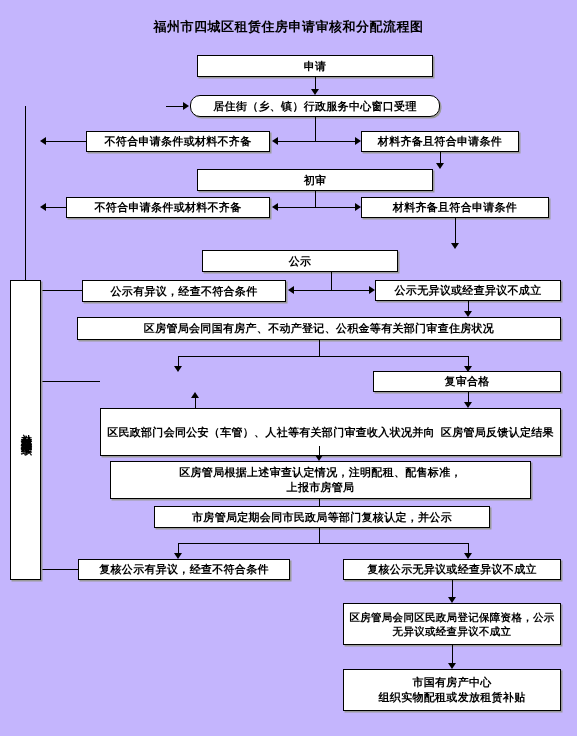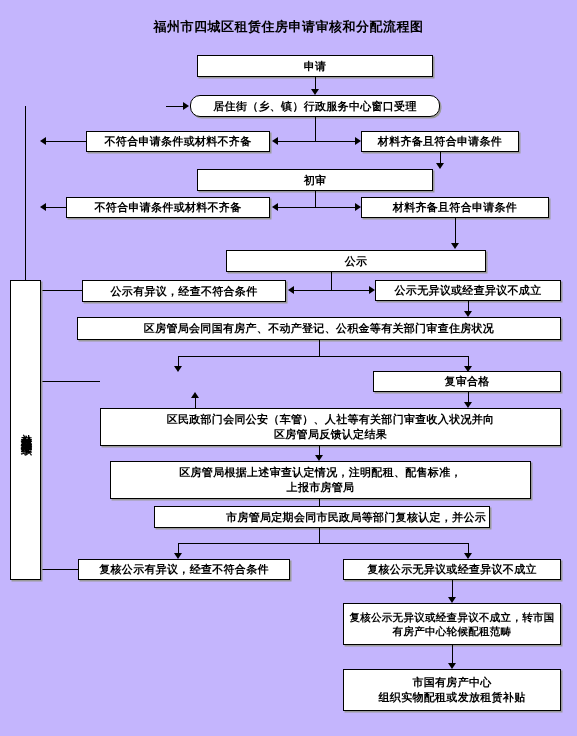--- a/index.html
+++ b/index.html
@@ -175,21 +175,21 @@
   <div class="hline" style="left:45px; top:207px; width:21px;"></div>
   <div class="arrow-left" style="left:40px; top:203px;"></div>
 
   <div class="box" style="left:361px; top:197px; width:188px; height:21px;">
     <span>材料齐备且符合申请条件</span>
   </div>
 
   <div class="vline" style="left:455px; top:218px; height:27px;"></div>
   <div class="arrow-down" style="left:451px; top:243px;"></div>
 
-  <div class="box" style="left:226px; top:250px; width:260px; height:22px;">
+  <div class="box" style="left:202px; top:250px; width:196px; height:22px;">
     <span>公示</span>
   </div>
 
   <div class="vline" style="left:331px; top:272px; height:18px;"></div>
   <div class="hline" style="left:292px; top:290px; width:40px;"></div>
   <div class="hline" style="left:331px; top:290px; width:42px;"></div>
   <div class="arrow-left" style="left:288px; top:286px;"></div>
   <div class="arrow-right" style="left:369px; top:286px;"></div>
 
   <div class="box" style="left:82px; top:280px; width:204px; height:22px;">
@@ -217,40 +217,40 @@
 
   <div class="hline" style="left:41px; top:381px; width:59px;"></div>
   <div class="arrow-left" style="left:36px; top:377px;"></div>
 
   <div class="box" style="left:373px; top:371px; width:188px; height:21px;">
     <span>复审合格</span>
   </div>
   <div class="vline" style="left:468px; top:392px; height:12px;"></div>
   <div class="arrow-down" style="left:464px; top:402px;"></div>
 
-  <div class="box" style="left:100px; top:408px; width:461px; height:38px; flex-direction:column;">
+  <div class="box" style="left:100px; top:408px; width:461px; height:48px; flex-direction:row;">
     <span>区民政部门会同公安（车管）、人社等有关部门审查收入状况并向</span>
     <span>区房管局反馈认定结果</span>
   </div>
 
   <div class="vline" style="left:195px; top:398px; height:10px;"></div>
   <div class="arrow-up" style="left:191px; top:392px;"></div>
 
   <div class="vline" style="left:319px; top:446px; height:11px;"></div>
   <div class="arrow-down" style="left:315px; top:455px;"></div>
 
   <div class="box" style="left:110px; top:461px; width:421px; height:38px; flex-direction:column;">
     <span>区房管局根据上述审查认定情况，注明配租、配售标准，</span>
     <span>上报市房管局</span>
   </div>
 
   <div class="vline" style="left:319px; top:499px; height:11px;"></div>
   <div class="arrow-down" style="left:315px; top:508px;"></div>
 
-  <div class="box" style="left:154px; top:506px; width:336px; height:22px;justify-content:flex-end;">
+  <div class="box" style="left:154px; top:506px; width:336px; height:22px;">
     <span>市房管局定期会同市民政局等部门复核认定，并公示</span>
   </div>
 
   <div class="vline" style="left:319px; top:528px; height:15px;"></div>
   <div class="hline" style="left:178px; top:543px; width:290px;"></div>
   <div class="vline" style="left:178px; top:543px; height:13px;"></div>
   <div class="vline" style="left:468px; top:543px; height:13px;"></div>
   <div class="arrow-down" style="left:174px; top:553px;"></div>
   <div class="arrow-down" style="left:464px; top:553px;"></div>
 
@@ -260,21 +260,21 @@
   <div class="hline" style="left:41px; top:569px; width:37px;"></div>
   <div class="arrow-left" style="left:36px; top:565px;"></div>
 
   <div class="box" style="left:343px; top:559px; width:218px; height:21px;">
     <span>复核公示无异议或经查异议不成立</span>
   </div>
   <div class="vline" style="left:452px; top:580px; height:19px;"></div>
   <div class="arrow-down" style="left:448px; top:597px;"></div>
 
   <div class="box thin" style="left:343px; top:603px; width:218px; height:42px;">
-    <span>复核公示无异议或经查异议不成立，转市国有房产中心轮候配租范畴</span>
+    <span>区房管局会同区民政局登记保障资格，公示无异议或经查异议不成立</span>
   </div>
 
   <div class="vline" style="left:452px; top:645px; height:20px;"></div>
   <div class="arrow-down" style="left:448px; top:663px;"></div>
 
   <div class="box" style="left:343px; top:669px; width:218px; height:42px; flex-direction:column;">
     <span>市国有房产中心</span>
     <span>组织实物配租或发放租赁补贴</span>
   </div>
 

